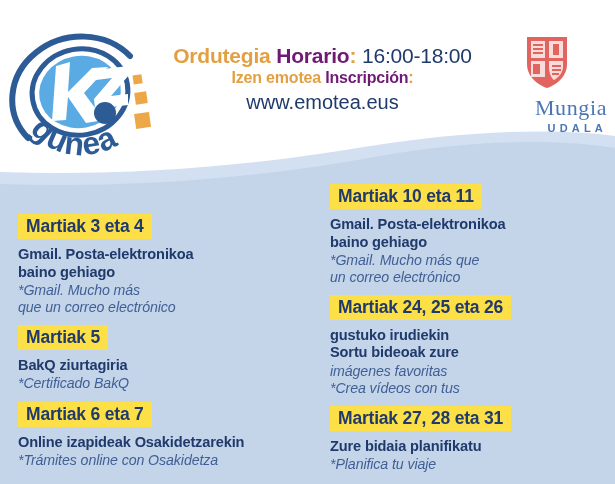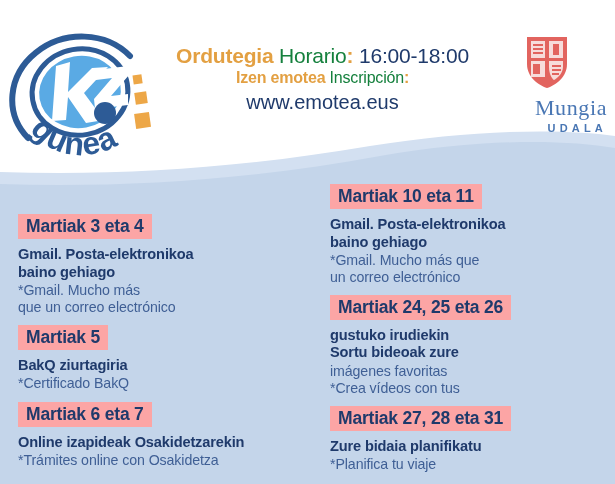--- a/index.html
+++ b/index.html
@@ -28,21 +28,21 @@
   
   .title-block{
     position:absolute;left:150px;top:44px;width:345px;
     text-align:center;line-height:1.16;
   }
   .line1,.line2,.line3{white-space:nowrap;}
   .line1{font-size:21px;letter-spacing:-.2px;}
   .line2{font-size:16px;letter-spacing:-.2px;margin-top:1px;}
   .line3{font-size:20px;margin-top:3px;}
   .t-orange-b{color:#e3a042;font-weight:bold;text-align:right;}
-  .t-orange-l{color:#15803d;font-weight:normal;}
+  .t-orange-l{color:#701a75;font-weight:bold;}
   .t-navy{color:#1f3a6b;font-weight:normal;}
 
   
   .mungia{position:absolute;left:487px;top:34px;width:120px;text-align:right;}
   .mungia-shield{margin:0 auto;display:block;}
   .mungia-name{
     color:#4a77b4;font-size:22px;letter-spacing:.6px;margin-top:5px;
     font-family:"Liberation Serif", serif;font-weight:normal;
   }
   .mungia-sub{
@@ -51,31 +51,31 @@
   }
 
   
   .content{position:absolute;left:0;top:0;width:615px;height:484px;z-index:6;}
   .col{position:absolute;}
   .col-left{left:18px;top:214px;width:300px;}
   .col-right{left:330px;top:184px;width:280px;}
 
   .entry{margin-bottom:9px;}
   .badge{
-    display:inline-block;background:#fca5a5;color:#1f3a6b;
+    display:inline-block;background:#fde047;color:#1f3a6b;
     font-weight:bold;font-size:17.5px;letter-spacing:-.2px;
     padding:3px 8px 4px 8px;line-height:1.05;
     white-space:nowrap;
   }
   .eu{
     color:#1f3a6b;font-weight:bold;font-size:14.6px;line-height:1.18;
     margin-top:7px;letter-spacing:-.15px;
   }
   .es{
-    color:#3f5f95;font-size:14.2px;line-height:1.2;
+    color:#3f5f95;font-style:italic;font-size:14.2px;line-height:1.2;
     margin-top:1px;letter-spacing:-.1px;
   }
 </style>
 </head>
 <body>
 
 <div id="poster">
 
   <div class="wave-layer">
     <svg viewBox="0 0 615 484" xmlns="http://www.w3.org/2000/svg">

